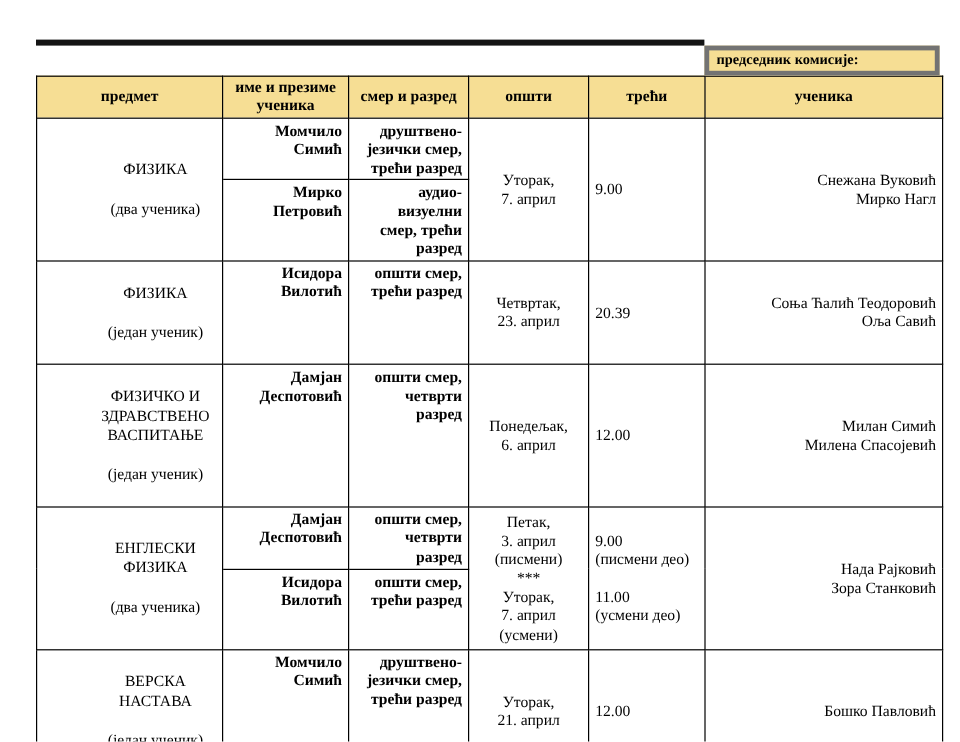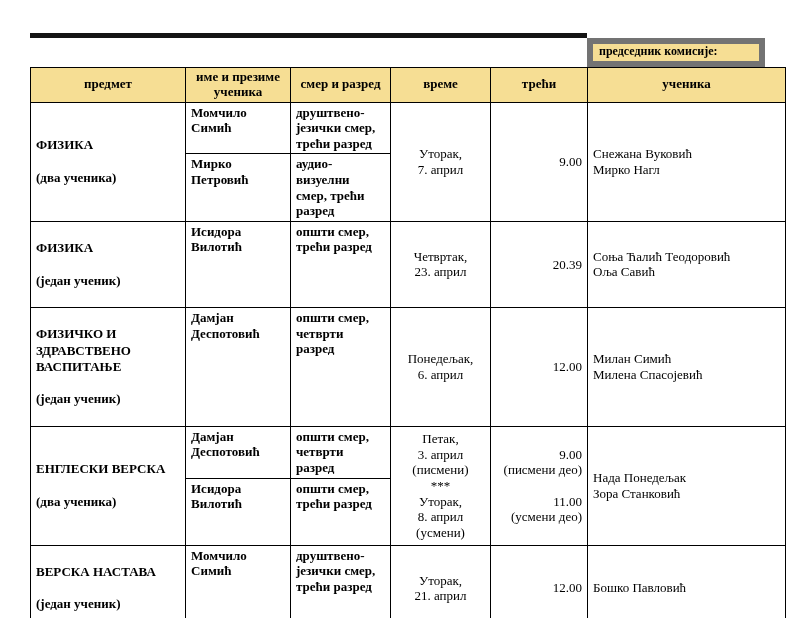--- a/index.html
+++ b/index.html
@@ -8,43 +8,43 @@
     font-family:"Liberation Serif", serif; color:#000;
     overflow:hidden;
   }
   .doc { box-sizing:border-box; padding:33px 15px 0 30px; }
 
   
   .top-flex { display:flex; width:755px; align-items:flex-start; }
   .bar-col { width:557px; }
   .top-rule { height:5px; background:#141414; }
   .pres-cell {
-    width:178px; box-sizing:border-box; margin-top:5px;
-    border:6px solid #737373; background:#F6DE94;
+    width:196px; box-sizing:border-box; margin-top:5px;
+    border:4px solid #737373; background:#F6DE94;
     padding:1px 6px 2px 6px; font-size:12px; line-height:1.15;
   }
   .pres-label { font-weight:bold; }
 
   
   table { border-collapse:collapse; table-layout:fixed; width:755px; }
   th, td { border:1px solid #000; box-sizing:border-box;margin-top:36px; }
   th {
     background:#F6DE94; font-size:13px; font-weight:bold;
     padding:2px 3px; line-height:1.15; white-space:pre-line;
     vertical-align:middle; text-align:center;
   }
   td {
     font-size:13px; padding:2px 5px; line-height:1.2;
-    white-space:pre-line; vertical-align:top; text-align:left;
+    white-space:pre-line; vertical-align:top; text-align:right;
   }
-  td.subject { text-align:left; font-weight:bold; vertical-align:middle; line-height:1.25; }
+  td.subject { text-align:center; font-weight:normal; vertical-align:middle; line-height:1.25;padding-left:48px; }
   td.student { font-weight:bold; }
   td.track   { font-weight:bold; }
   td.date    { text-align:center; font-weight:normal; vertical-align:middle; }
-  td.time    { text-align:right; vertical-align:middle; }
+  td.time    { text-align:left; vertical-align:middle; }
   td.commission { vertical-align:middle; }
 </style>
 </head>
 <body>
 
 <div class="doc">
 
   <div class="top-flex">
     <div class="bar-col">
       <div class="top-rule"></div>
@@ -62,21 +62,21 @@
       <col style="width:100px">
         <col style="width:97px">
         <col style="width:198px">
     </colgroup>
     <thead>
       <tr style="height:30px">
         <th>предмет</th>
         <th>име и презиме
 ученика</th>
         <th>смер и разред</th>
-        <th>време</th>
+        <th>општи</th>
         <th>трећи</th>
         <th>ученика</th>
       </tr>
     </thead>
     <tbody>
 
       <tr style="height:40px">
         <td class="subject" rowspan="2">
           <div>ФИЗИКА</div>
           <div>(два ученика)</div>
@@ -128,40 +128,40 @@
 четврти разред</td>
         <td class="date">Понедељак,
 6. април</td>
         <td class="time">12.00</td>
         <td class="commission">Милан Симић
 Милена Спасојевић</td>
       </tr>
 
       <tr style="height:43px">
         <td class="subject" rowspan="2">
-          <div>ЕНГЛЕСКИ ВЕРСКА</div>
+          <div>ЕНГЛЕСКИ ФИЗИКА</div>
           <div>(два ученика)</div>
         </td>
         <td class="student">Дамјан
 Деспотовић</td>
         <td class="track">општи смер,
 четврти разред</td>
         <td class="date" rowspan="2">Петак,
 3. април
 (писмени)
 ***
 Уторак,
-8. април
+7. април
 (усмени)</td>
         <td class="time" rowspan="2">9.00
 (писмени део)
 
 11.00
 (усмени део)</td>
-        <td class="commission" rowspan="2">Нада Понедељак
+        <td class="commission" rowspan="2">Нада Рајковић
 Зора Станковић</td>
       </tr>
       <tr style="height:67px">
         <td class="student">Исидора
 Вилотић</td>
         <td class="track">општи смер,
 трећи разред</td>
       </tr>
 
       <tr style="height:47px">

